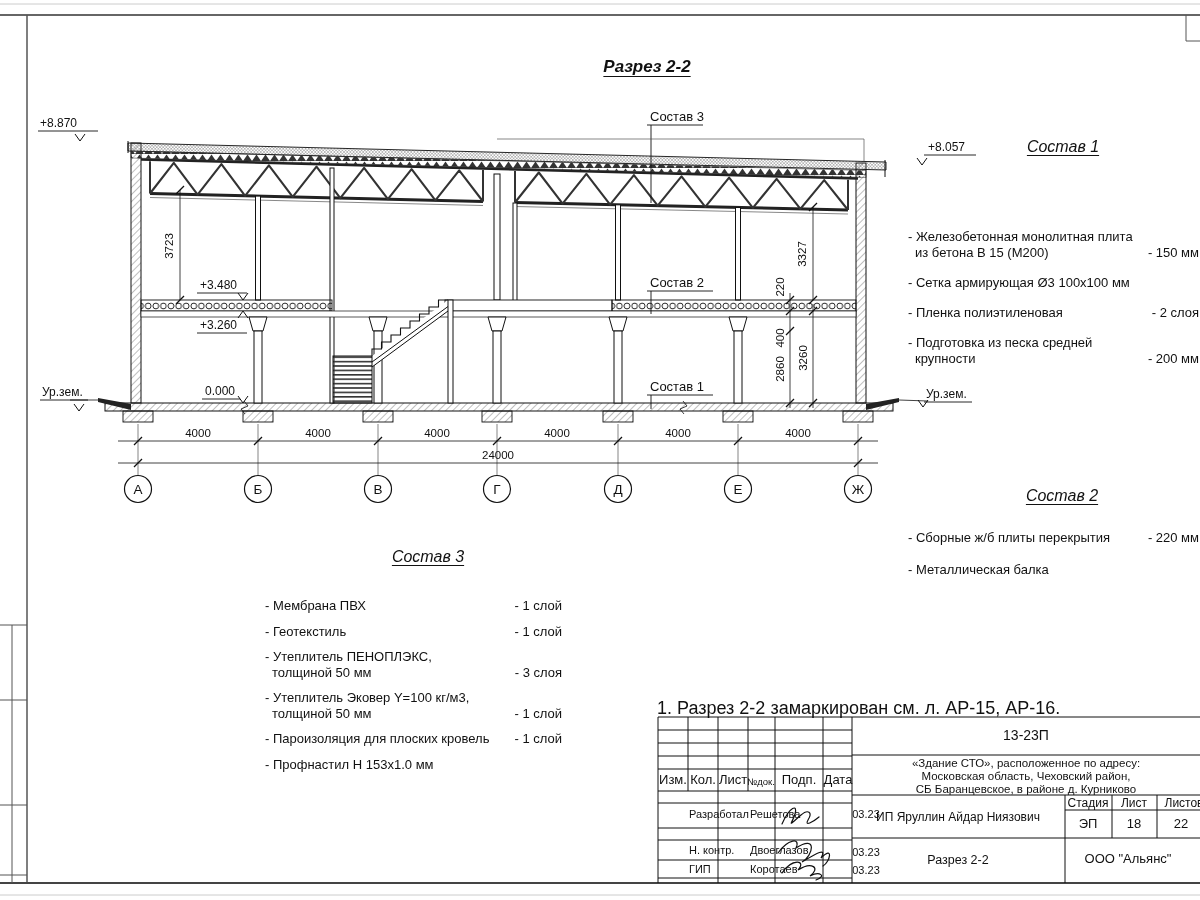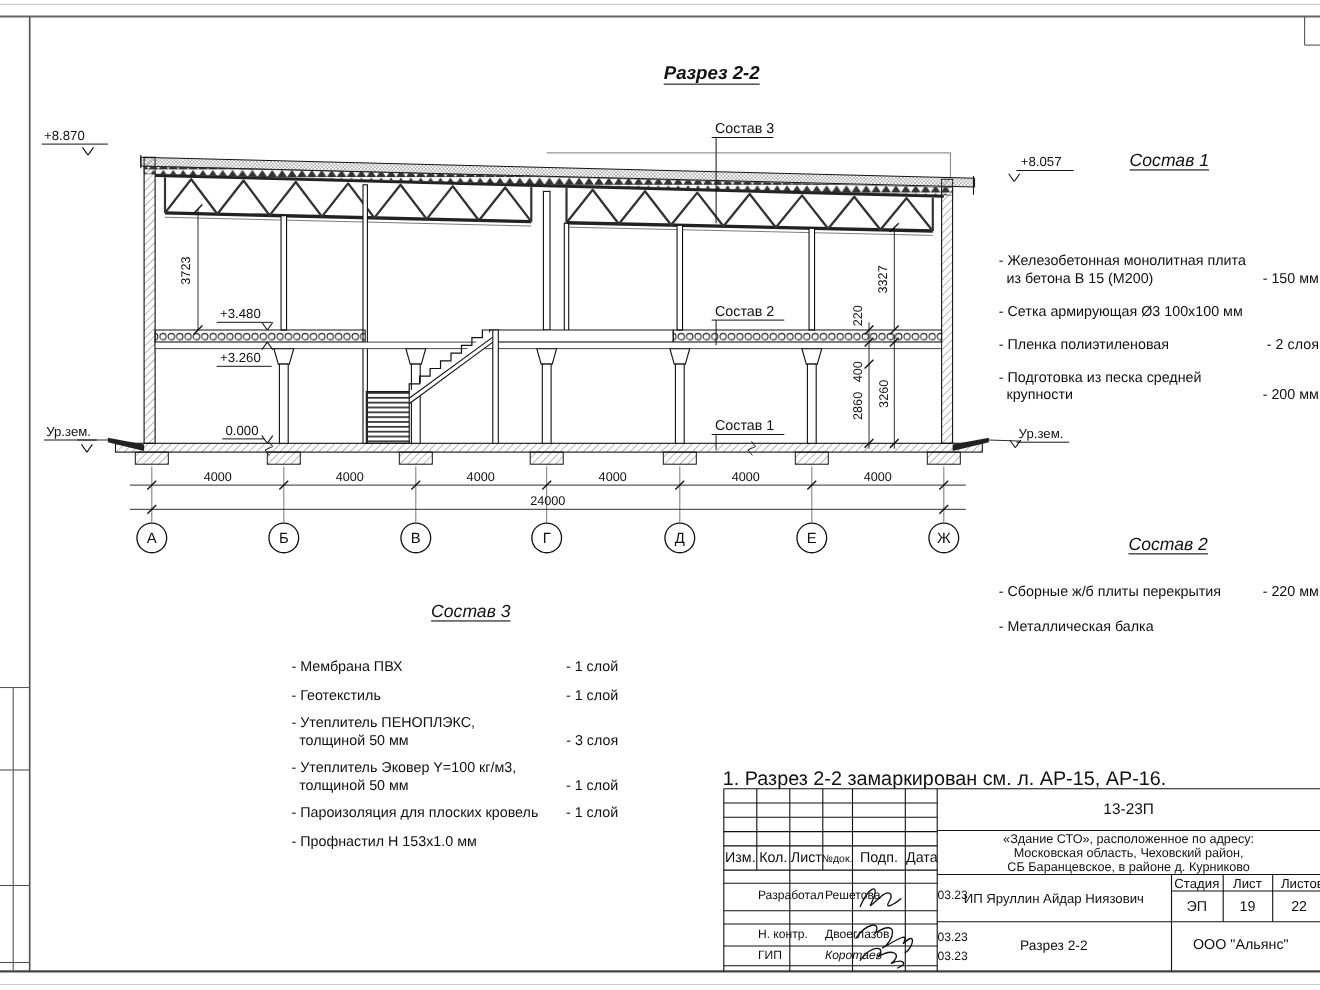--- a/index.html
+++ b/index.html
@@ -382,27 +382,27 @@
   <div class="abs tb-hdr ctr" style="left:799px;top:772px;">Подп.</div>
   <div class="abs tb-hdr ctr" style="left:838px;top:772px;">Дата</div>
 
   <div class="abs tb-sm" style="left:661px;top:808px;">Разработал</div>
   <div class="abs tb-sm" style="left:722px;top:808px;">Решетова</div>
   <div class="abs tb-sm ctr" style="left:838px;top:808px;">03.23</div>
   <div class="abs tb-sm" style="left:661px;top:844px;">Н. контр.</div>
   <div class="abs tb-sm" style="left:722px;top:844px;">Двоеглазов</div>
   <div class="abs tb-sm ctr" style="left:838px;top:846px;">03.23</div>
   <div class="abs tb-sm" style="left:661px;top:863px;">ГИП</div>
-  <div class="abs tb-sm" style="left:722px;top:863px;font-style:italic;">Коротаев</div>
+  <div class="abs tb-sm" style="left:722px;top:863px;">Коротаев</div>
   <div class="abs tb-sm ctr" style="left:838px;top:864px;">03.23</div>
 
   <div class="abs tb ctr" style="left:958px;top:810px;">ИП Яруллин Айдар Ниязович</div>
   <div class="abs tb ctr" style="left:958px;top:853px;font-size:12.5px;">Разрез 2-2</div>
   <div class="abs tb ctr" style="left:1128px;top:851px;font-size:13px;">ООО "Альянс"</div>
 
   <div class="abs tb ctr" style="left:1088px;top:796px;">Стадия</div>
   <div class="abs tb ctr" style="left:1134px;top:796px;">Лист</div>
   <div class="abs tb ctr" style="left:1184px;top:796px;">Листов</div>
   <div class="abs tb-hdr ctr" style="left:1088px;top:816px;">ЭП</div>
-  <div class="abs tb-hdr ctr" style="left:1134px;top:816px;">19</div>
+  <div class="abs tb-hdr ctr" style="left:1134px;top:816px;">18</div>
   <div class="abs tb-hdr ctr" style="left:1181px;top:816px;">22</div>
 
 </div>
 
 </body></html>

